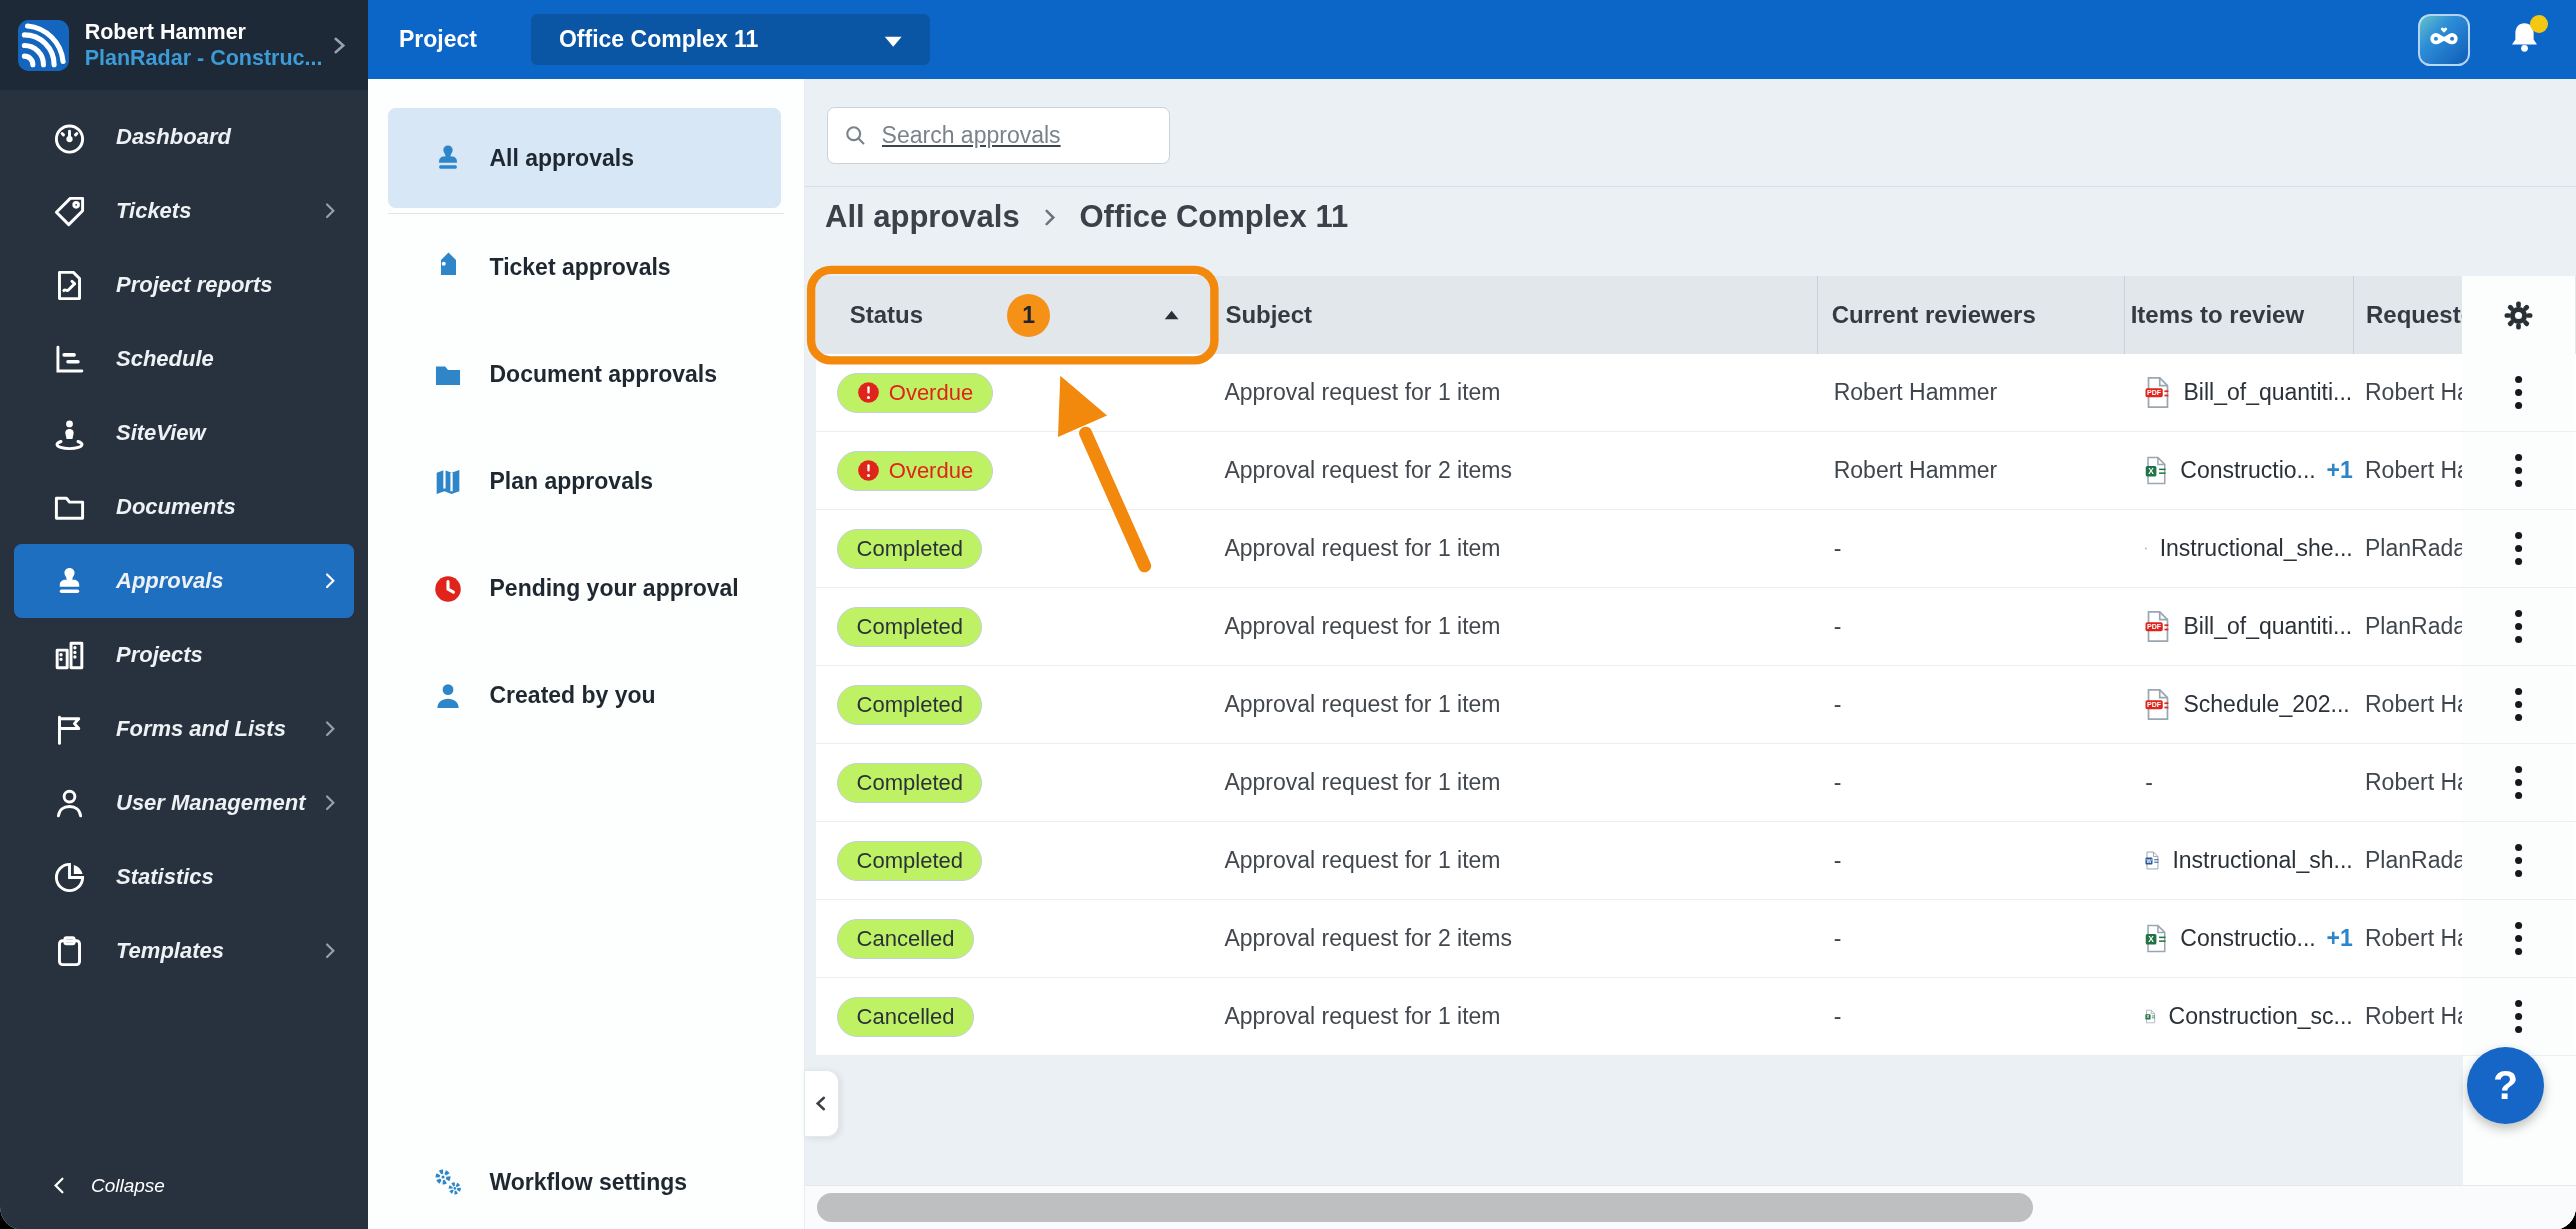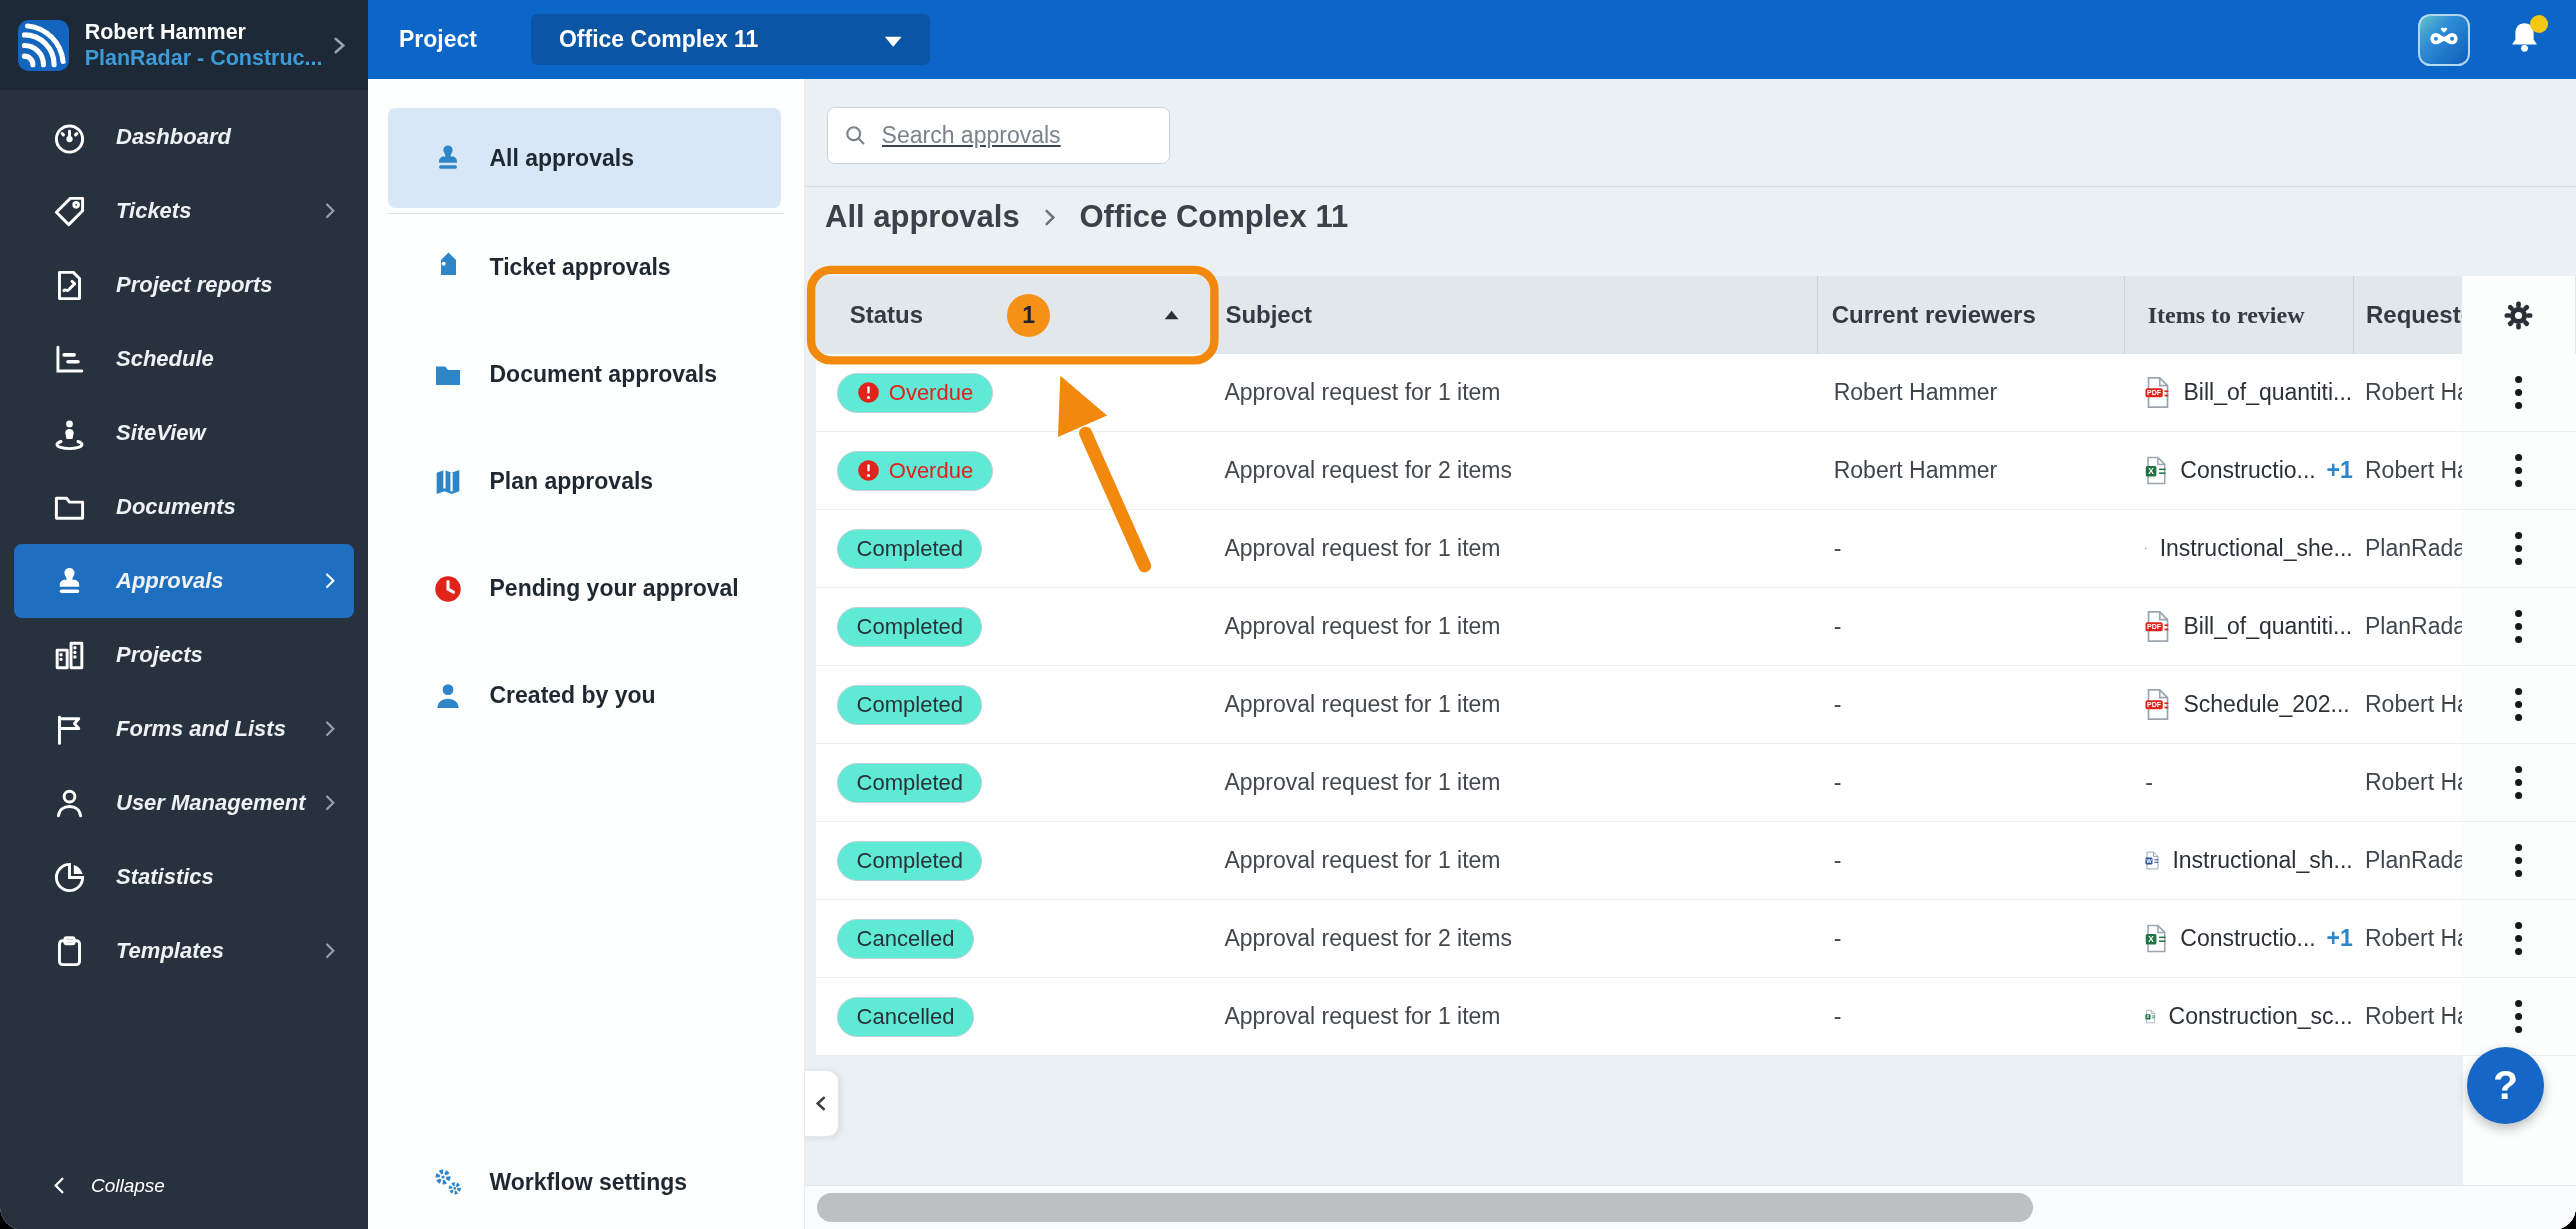--- a/index.html
+++ b/index.html
@@ -67,36 +67,36 @@
          font-size:31px;font-weight:700;color:#3a4148;z-index:6;}
   .crumb .sep{display:flex;}
 
   .table{position:absolute;left:10.7px;top:197px;width:1760px;z-index:2;}
   .thead{display:flex;height:78px;background:var(--header_bg);}
   .th{display:flex;align-items:center;font-size:24px;font-weight:700;color:#333a41;box-sizing:border-box;cursor:pointer;}
   .w-status{width:398px;}.w-subject{width:603px;}.w-rev{width:307px;}.w-items{width:229px;}.w-req{width:109px;}.w-act{width:113px;}
   .th.b{border-left:1.5px solid #c9d2da;}
   .th-status{padding-left:34px;justify-content:space-between;}
   .th-subject,{padding-left:10.7px;}
-  .th-subject{padding-left:10.7px;}.th-rev{padding-left:14px;}.th-items{padding-left:23px;font-family:Liberation Serif, serif;}.th-req{padding-left:12.3px;overflow:hidden;white-space:nowrap;}
+  .th-subject{padding-left:10.7px;}.th-rev{padding-left:14px;}.th-items{padding-left:6px;}.th-req{padding-left:12.3px;overflow:hidden;white-space:nowrap;}
   .badge{width:43px;height:43px;border-radius:50%;background:var(--badge_orange);color:#1e2430;
          display:flex;align-items:center;justify-content:center;font-size:23px;font-weight:700;margin-left:84px;flex:none;}
   .sort{margin-left:auto;margin-right:34px;display:flex;}
   .th-act{background:#fcfdfd;justify-content:center;}
 
   .trow{display:flex;height:77px;background:#fff;border-bottom:1.5px solid #eceff2;}
   .c{box-sizing:border-box;display:flex;align-items:center;height:100%;font-size:23px;color:#3f464d;}
   .c-status{padding-left:21.5px;}
   .c-subject{padding-left:10.7px;color:#42484e;}
   .c-rev{padding-left:17px;}
   .c-items{padding-left:21.5px;overflow:hidden;white-space:nowrap;}
   .c-req{padding-left:12.3px;overflow:hidden;white-space:nowrap;}
   .c-act{justify-content:center;background:#fcfdfd;cursor:pointer;}
   .pill{display:inline-flex;align-items:center;gap:9.2px;height:38px;padding:0 18.4px;border:1.5px solid #c3cfda;
-        border-radius:21px;background:#5eead4;font-size:22px;color:#2a3138;white-space:nowrap;}
+        border-radius:21px;background:#bef264;font-size:22px;color:#2a3138;white-space:nowrap;}
   .pill.overdue{color:var(--overdue);}
   .fname{margin-left:12.3px;color:#2a3138;}
   .extra{color:var(--link_blue);font-weight:700;margin-left:10.7px;}
   .extra:empty{display:none;}
   .no-item{color:#3f464d;}
 
   .actions-strip{position:absolute;left:1658px;top:197px;width:113px;height:909px;background:#fcfdfd;z-index:1;}
 
   .help{position:absolute;left:1662px;top:968px;width:77px;height:77px;border-radius:50%;background:var(--help_bg);
         color:#fff;display:flex;align-items:center;justify-content:center;font-size:41px;font-weight:700;

